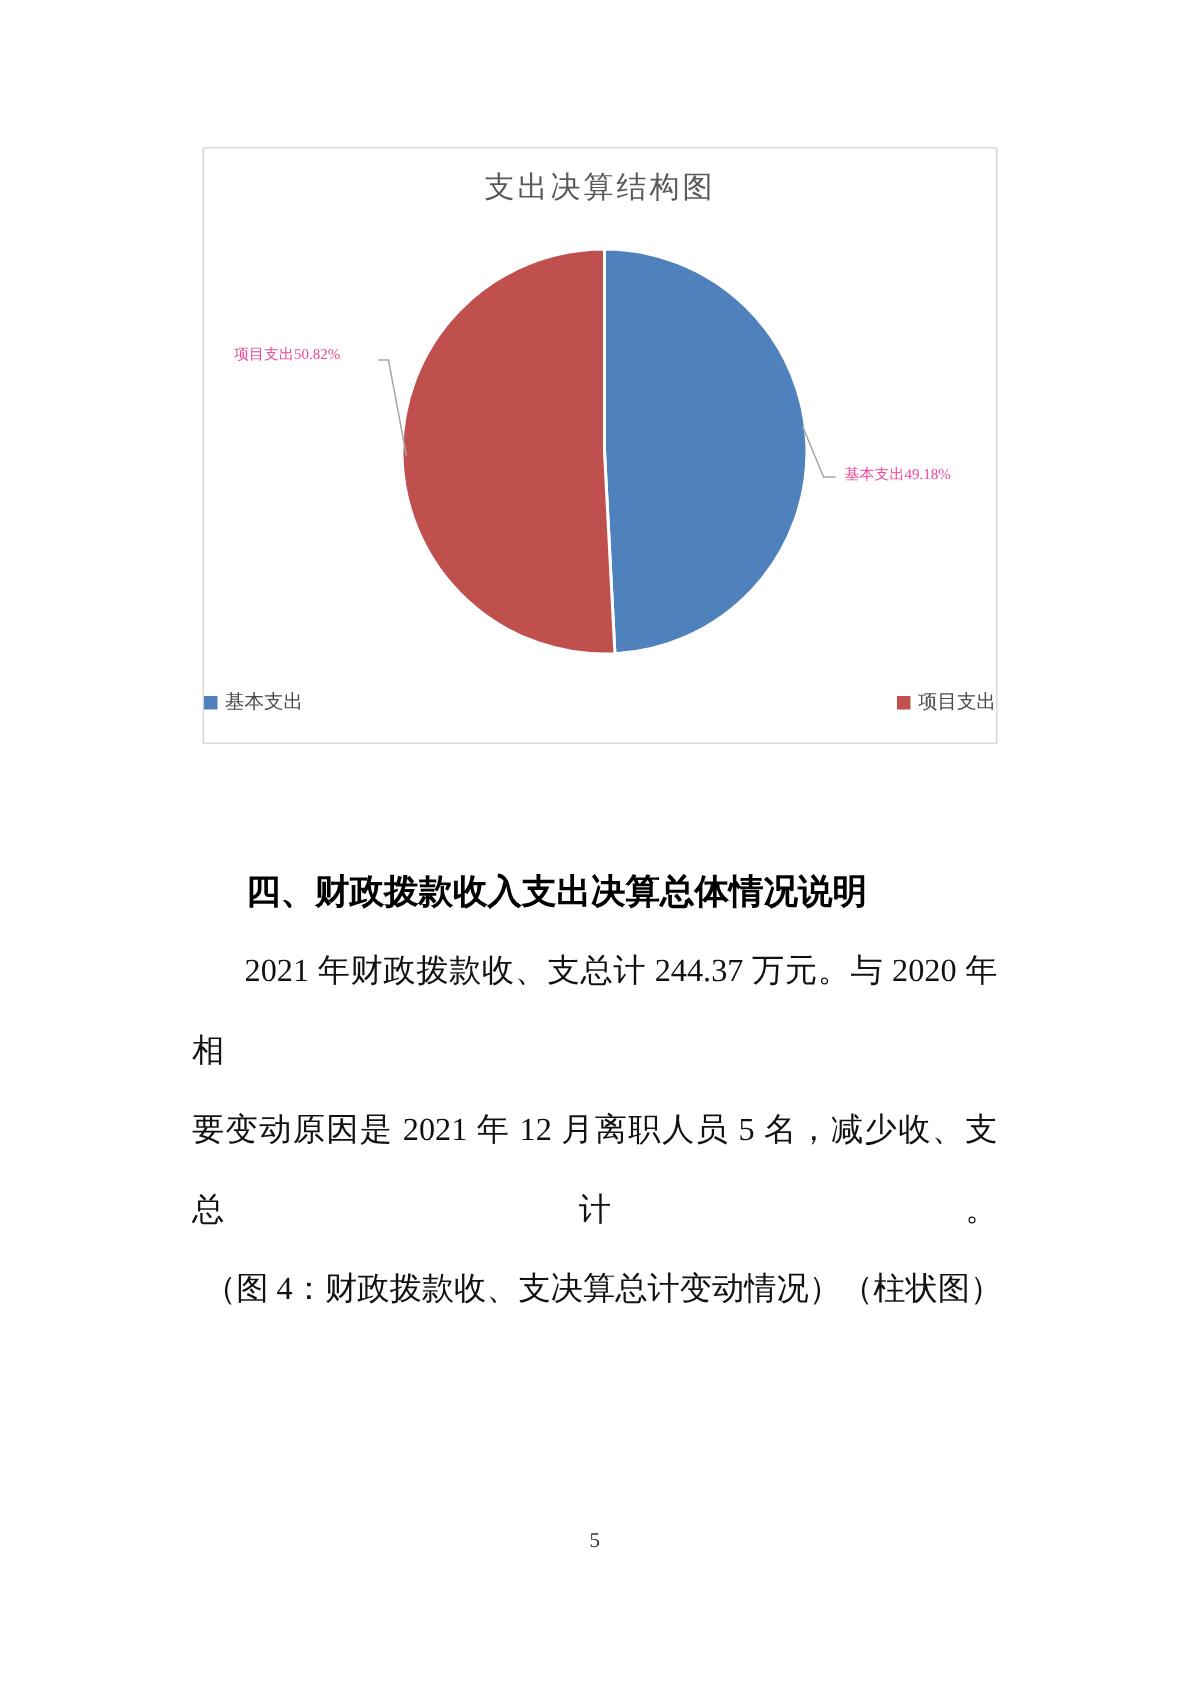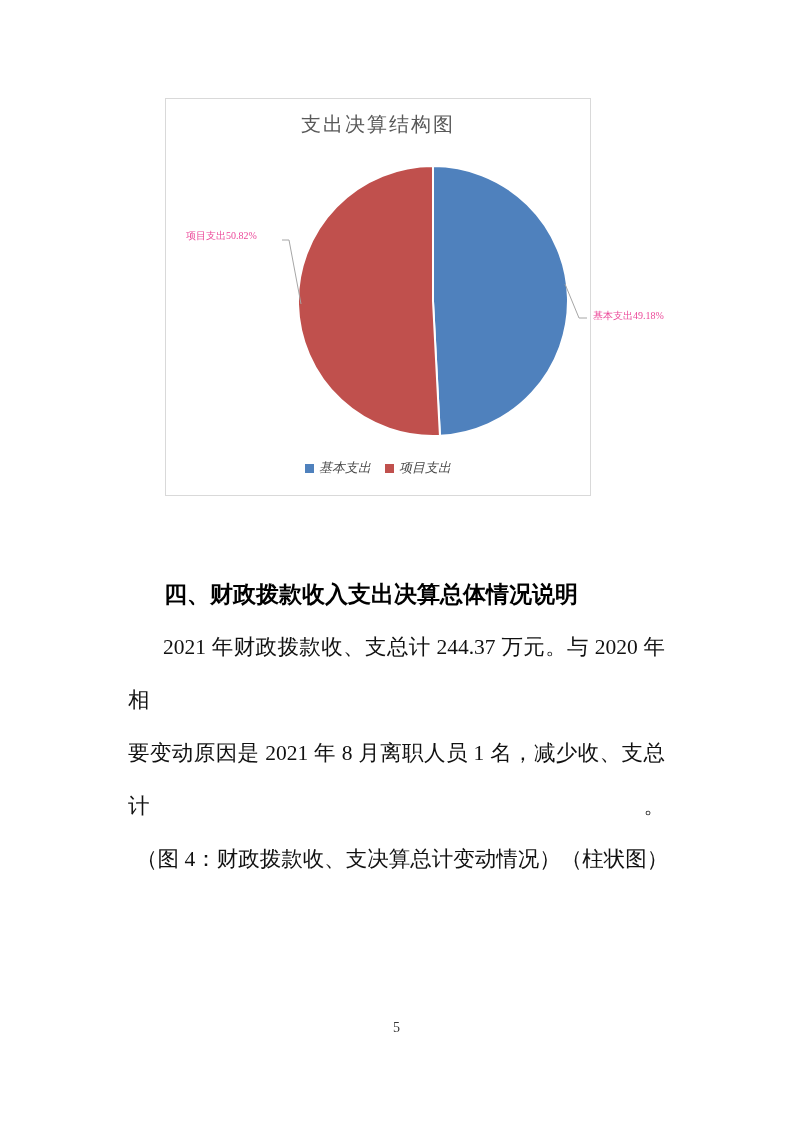--- a/index.html
+++ b/index.html
@@ -7,45 +7,44 @@
     position:relative;
     width:793px;height:1122px;
     background:#ffffff;
     overflow:hidden;
     font-family:"Liberation Serif", serif;
     color:#1a1a1a;
   }
   
   .chart-box{
     position:absolute;left:135px;top:98px;
-    width:426px;height:398px;
+    width:530px;height:398px;
     border:1px solid #d9d9d9;
     background:#ffffff;
     box-sizing:border-box;
-    margin-left:30px;
   }
   .chart-title{
     position:absolute;left:0;top:12px;width:100%;
     text-align:center;
     font-size:20px;letter-spacing:2px;
     color:#595959;
   }
   .pie-svg{position:absolute;left:0;top:0;}
   .data-label{
     position:absolute;
     font-size:10px;color:#ec4899;
     white-space:nowrap;
     font-family:"Liberation Serif", serif;
   }
   .data-label.left{left:20px;top:130px;}
   .data-label.right{left:427px;top:210px;}
   .legend{
     position:absolute;left:0;top:360px;width:100%;
-    display:flex;justify-content:center;align-items:center;gap:14px;
-    font-size:13px;color:#4a4a4a;font-style:italic;
+    display:flex;justify-content:space-between;align-items:center;gap:14px;
+    font-size:13px;color:#4a4a4a;
   }
   .legend-item{display:flex;align-items:center;gap:5px;}
   .swatch{width:9px;height:9px;display:inline-block;}
   
   .text-block{
     position:absolute;left:128px;top:548px;width:537px;margin-top:32px;
   }
   .section-heading{
     margin:0 0 13px 36px;
     font-family:"Liberation Sans", sans-serif;
@@ -101,20 +100,20 @@
         <span class="swatch" style="background: rgb(192, 80, 77);"></span>
         <span>项目支出</span>
       </span>
     </div>
   </div>
 
   <div class="text-block">
     <h2 class="section-heading">四、财政拨款收入支出决算总体情况说明</h2>
     <div>
       <div class="body-line indent justify">2021 年财政拨款收、支总计 244.37 万元。与 2020 年相</div>
-      <div class="body-line justify">要变动原因是 2021 年 8 月离职人员 1 名，减少收、支总计。</div>
+      <div class="body-line justify">要变动原因是 2021 年 12 月离职人员 5 名，减少收、支总计。</div>
     </div>
     <div class="body-line hang">（图 4：财政拨款收、支决算总计变动情况）（柱状图）</div>
   </div>
 
   <div class="page-num">5</div>
 
 </div>
 
 </body></html>

